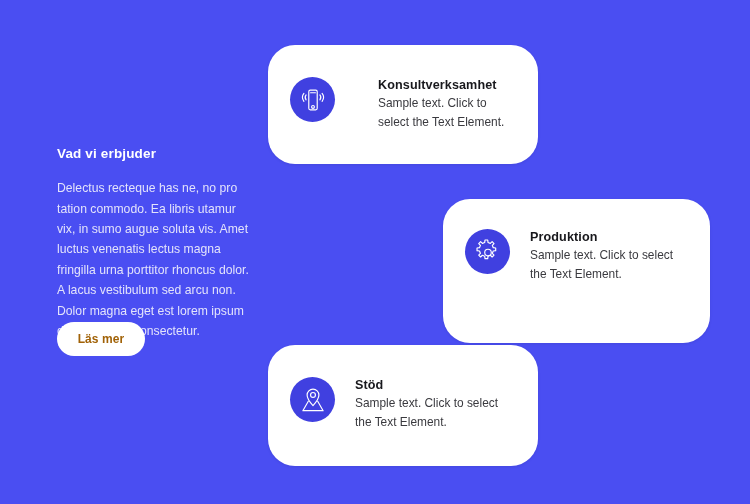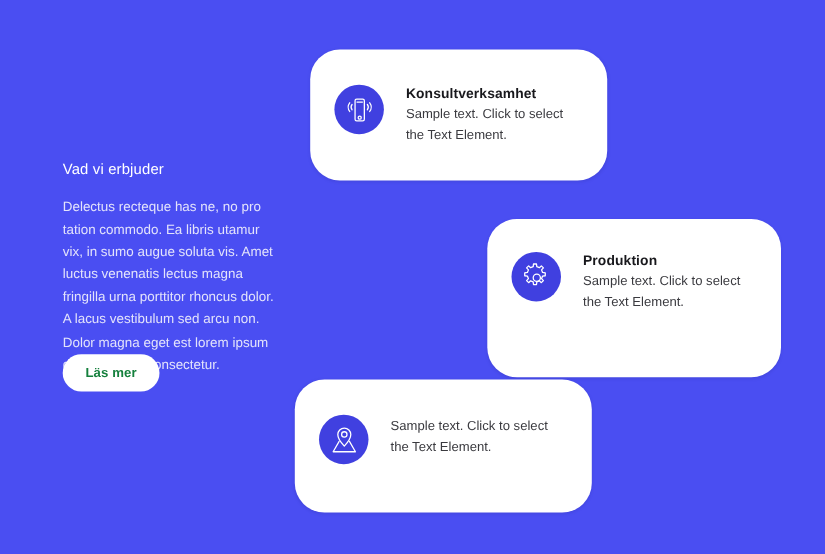--- a/index.html
+++ b/index.html
@@ -27,21 +27,21 @@
   .left-col {
     position: absolute;
     left: 57px;
     top: 146px;
     width: 200px;
   }
 
   .section-title {
     color: #ffffff;
     font-size: 13.5px;
-    font-weight: normal;
+    font-weight: bold;
     letter-spacing: 0.15px;
     line-height: 1.2;
   }
 
   .section-body {
     margin-top: 16px;
     color: #e3e3fb;
     font-size: 12.2px;
     line-height: 20.4px;
     letter-spacing: 0.02px;
@@ -53,39 +53,39 @@
     top: 176px;
     display: inline-flex;
     align-items: center;
     justify-content: center;
     min-width: 88px;
     height: 34px;
     padding: 0 20px;
     background: #ffffff;
     border: none;
     border-radius: 22px;
-    color: #15803d;
+    color: #a16207;
     font-family: "Liberation Sans", sans-serif;
     font-size: 12px;
     font-weight: bold;
     letter-spacing: 0.1px;
     cursor: pointer;
   }
 
   
   .card {
     position: absolute;
     background: #ffffff;
     border-radius: 27px;
     display: flex;
     align-items: flex-start;
     box-shadow: 0 1px 3px rgba(20, 20, 70, 0.10);
   }
 
-  .card-1 { left: 282px; top:  45px; width: 270px; height: 119px; padding: 30px 26px 0 22px; }
+  .card-1 { left: 268px; top:  45px; width: 270px; height: 119px; padding: 30px 26px 0 22px; gap: 23px; }
   .card-2 { left: 443px; top: 199px; width: 267px; height: 144px; padding: 28px 26px 0 22px; }
   .card-3 { left: 268px; top: 345px; width: 270px; height: 121px; padding: 30px 26px 0 22px; }
 
   .icon-badge {
     flex: 0 0 auto;
     width: 45px;
     height: 45px;
     border-radius: 50%;
     background: #4040e0;
     display: flex;
@@ -167,17 +167,18 @@
 
   <div class="card card-3">
     <div class="icon-badge">
       <svg width="30" height="30" viewBox="0 0 32 32" fill="none" stroke="#ffffff" stroke-width="1.25" stroke-linecap="round" stroke-linejoin="round">
         <path d="M16 4.4c-3.5 0-6.3 2.8-6.3 6.3 0 4.6 6.3 11.2 6.3 11.2s6.3-6.6 6.3-11.2c0-3.5-2.8-6.3-6.3-6.3z"></path>
         <circle cx="16" cy="10.6" r="2.6"></circle>
         <path d="M11.0 17.4 L5.2 27.4 H26.8 L21.0 17.4"></path>
       </svg>
     </div>
     <div class="card-body">
+      <div class="card-title">Stöd</div>
       <div class="card-text">Sample text. Click to select the Text Element.</div>
     </div>
   </div>
 
 </div>
 
 </body></html>

